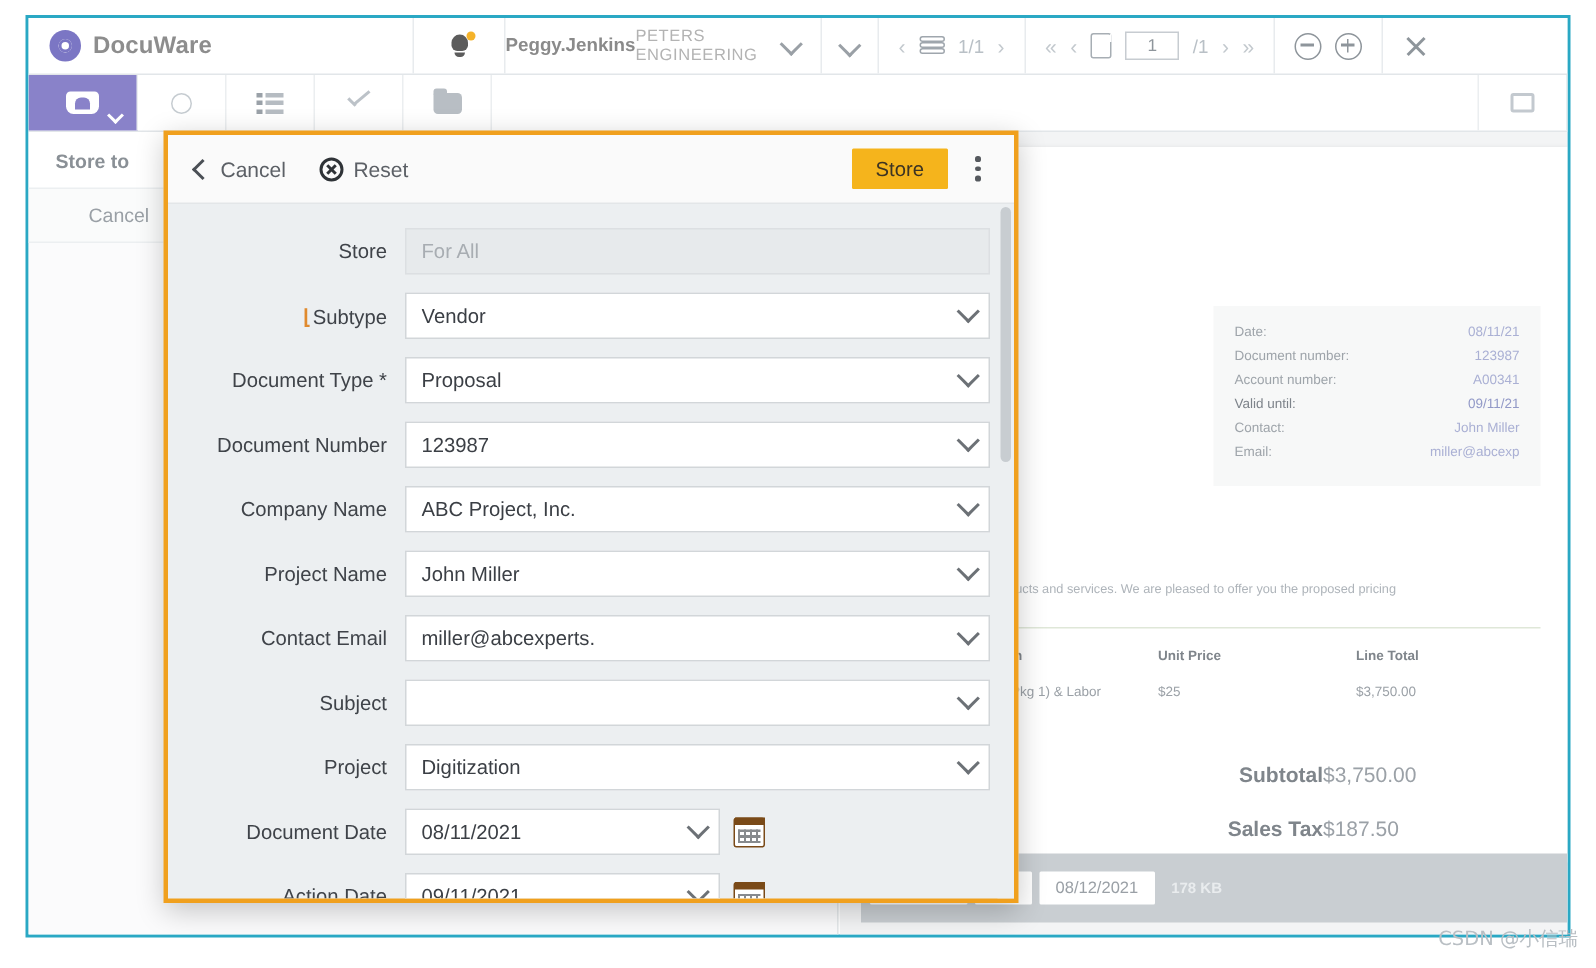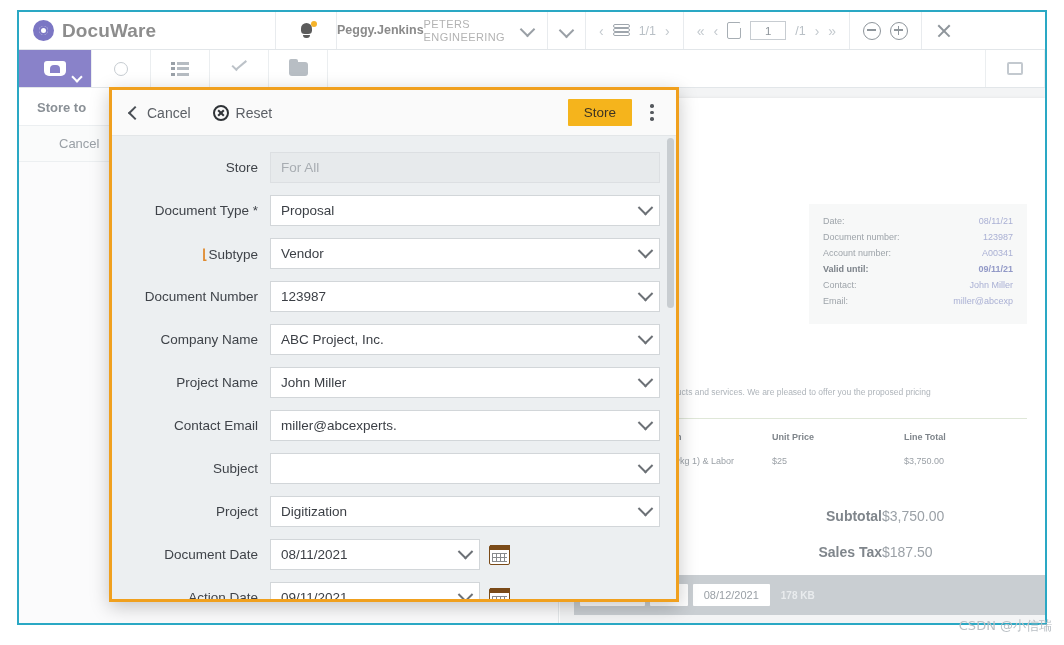--- a/index.html
+++ b/index.html
@@ -42,21 +42,21 @@
     width: 21px; height: 21px; border-radius: 50%;
     background: #7b76c4;
     display: flex; align-items: center; justify-content: center;
   }
   .brand-mark::after {
     content: ""; width: 9px; height: 9px; border-radius: 50%;
     background: #ffffff;
     box-shadow: inset 0 0 0 2px #7b76c4;
   }
   .brand-name {
-    font-size: 19px; font-weight: bold; color: #8d8d8d;
+    font-size: 16px; font-weight: bold; color: #8d8d8d;
     letter-spacing: .1px;
   }
   .topbar-cell {
     border-left: 1px solid #e8ebee;
     display: flex; align-items: center; justify-content: center;
   }
   .bell-cell { width: 60px; }
   .bell {
     position: relative; width: 17px; height: 17px;
   }
@@ -263,21 +263,21 @@
   .meta-box {
     position: absolute; right: 18px; top: 106px;
     width: 218px; background: #f7f8f8;
     padding: 12px 14px; box-sizing: border-box;
   }
   .meta-row {
     display: flex; justify-content: space-between;
     font-size: 9px; margin-bottom: 6px; color: #9ea4aa;
   }
   .meta-row .v { color: #aab0d4; }
-  .meta-row.bold .k, .meta-row.bold .v { font-weight: bold; color: #7d838a; }
+  .meta-row.bold .k, .meta-row.bold .v { font-weight: normal; color: #7d838a; }
   .meta-row.bold .v { color: #9299c7; }
   .doc-para {
     position: absolute; left: 22px; right: 18px; top: 288px;
     font-size: 8.5px; color: #aeb4ba; line-height: 1.5;
   }
   .doc-hr {
     position: absolute; left: 22px; right: 18px; top: 320px;
     height: 1px; background: #dfe7d8;
   }
   .tbl {
@@ -287,21 +287,21 @@
   .tbl-head { display: flex; font-weight: bold; color: #7f858b; }
   .tbl-row  { display: flex; margin-top: 14px; }
   .c1 { width: 140px; } .c2 { width: 112px; } .c3 { flex: 1; padding-left: 20px; }
   .tot-row {
     display: flex; margin-top: 42px; font-size: 14px; text-align: right;
   }
   .tot-row .lbl { width: 110px; font-weight: bold; color: #7f858b; margin-left: 140px; }
   .tot-row2 { margin-top: 20px; }
   #tag-bar {
     position: absolute; left: 14px; right: 0; bottom: 8px;
-    height: 40px; background: #c9ced2;
+    height: 46px; background: #c9ced2;
     display: flex; align-items: center; gap: 5px;
     padding-left: 6px; box-sizing: border-box;
     filter: blur(.4px);
   }
   .tag {
     background: #ffffff; color: #9aa0a6; font-size: 11px;
     padding: 5px 11px; border-radius: 1px;
   }
   .tag-plain { color: #e9ecee; font-size: 10px; font-weight: bold; padding-left: 6px; }
 
@@ -624,36 +624,36 @@
     <div id="modal-body">
 
       <div class="frm-row">
         <div class="frm-label">Store</div>
         <div class="frm-field disabled">
           <span class="val">For All</span>
         </div>
       </div>
 
       <div class="frm-row">
+        <div class="frm-label"><span class="sub-elbow">⌊</span><span>Subtype</span></div>
+        <div class="frm-field">
+          <span class="val">Vendor</span>
+          <span class="fchev"></span>
+        </div>
+      </div>
+
+      <div class="frm-row">
         <div class="frm-label">Document Type *</div>
         <div class="frm-field">
           <span class="val">Proposal</span>
           <span class="fchev"></span>
         </div>
       </div>
 
       <div class="frm-row">
-        <div class="frm-label"><span class="sub-elbow">⌊</span><span>Subtype</span></div>
-        <div class="frm-field">
-          <span class="val">Vendor</span>
-          <span class="fchev"></span>
-        </div>
-      </div>
-
-      <div class="frm-row">
         <div class="frm-label">Document Number</div>
         <div class="frm-field">
           <span class="val">123987</span>
           <span class="fchev"></span>
         </div>
       </div>
 
       <div class="frm-row">
         <div class="frm-label">Company Name</div>
         <div class="frm-field">

